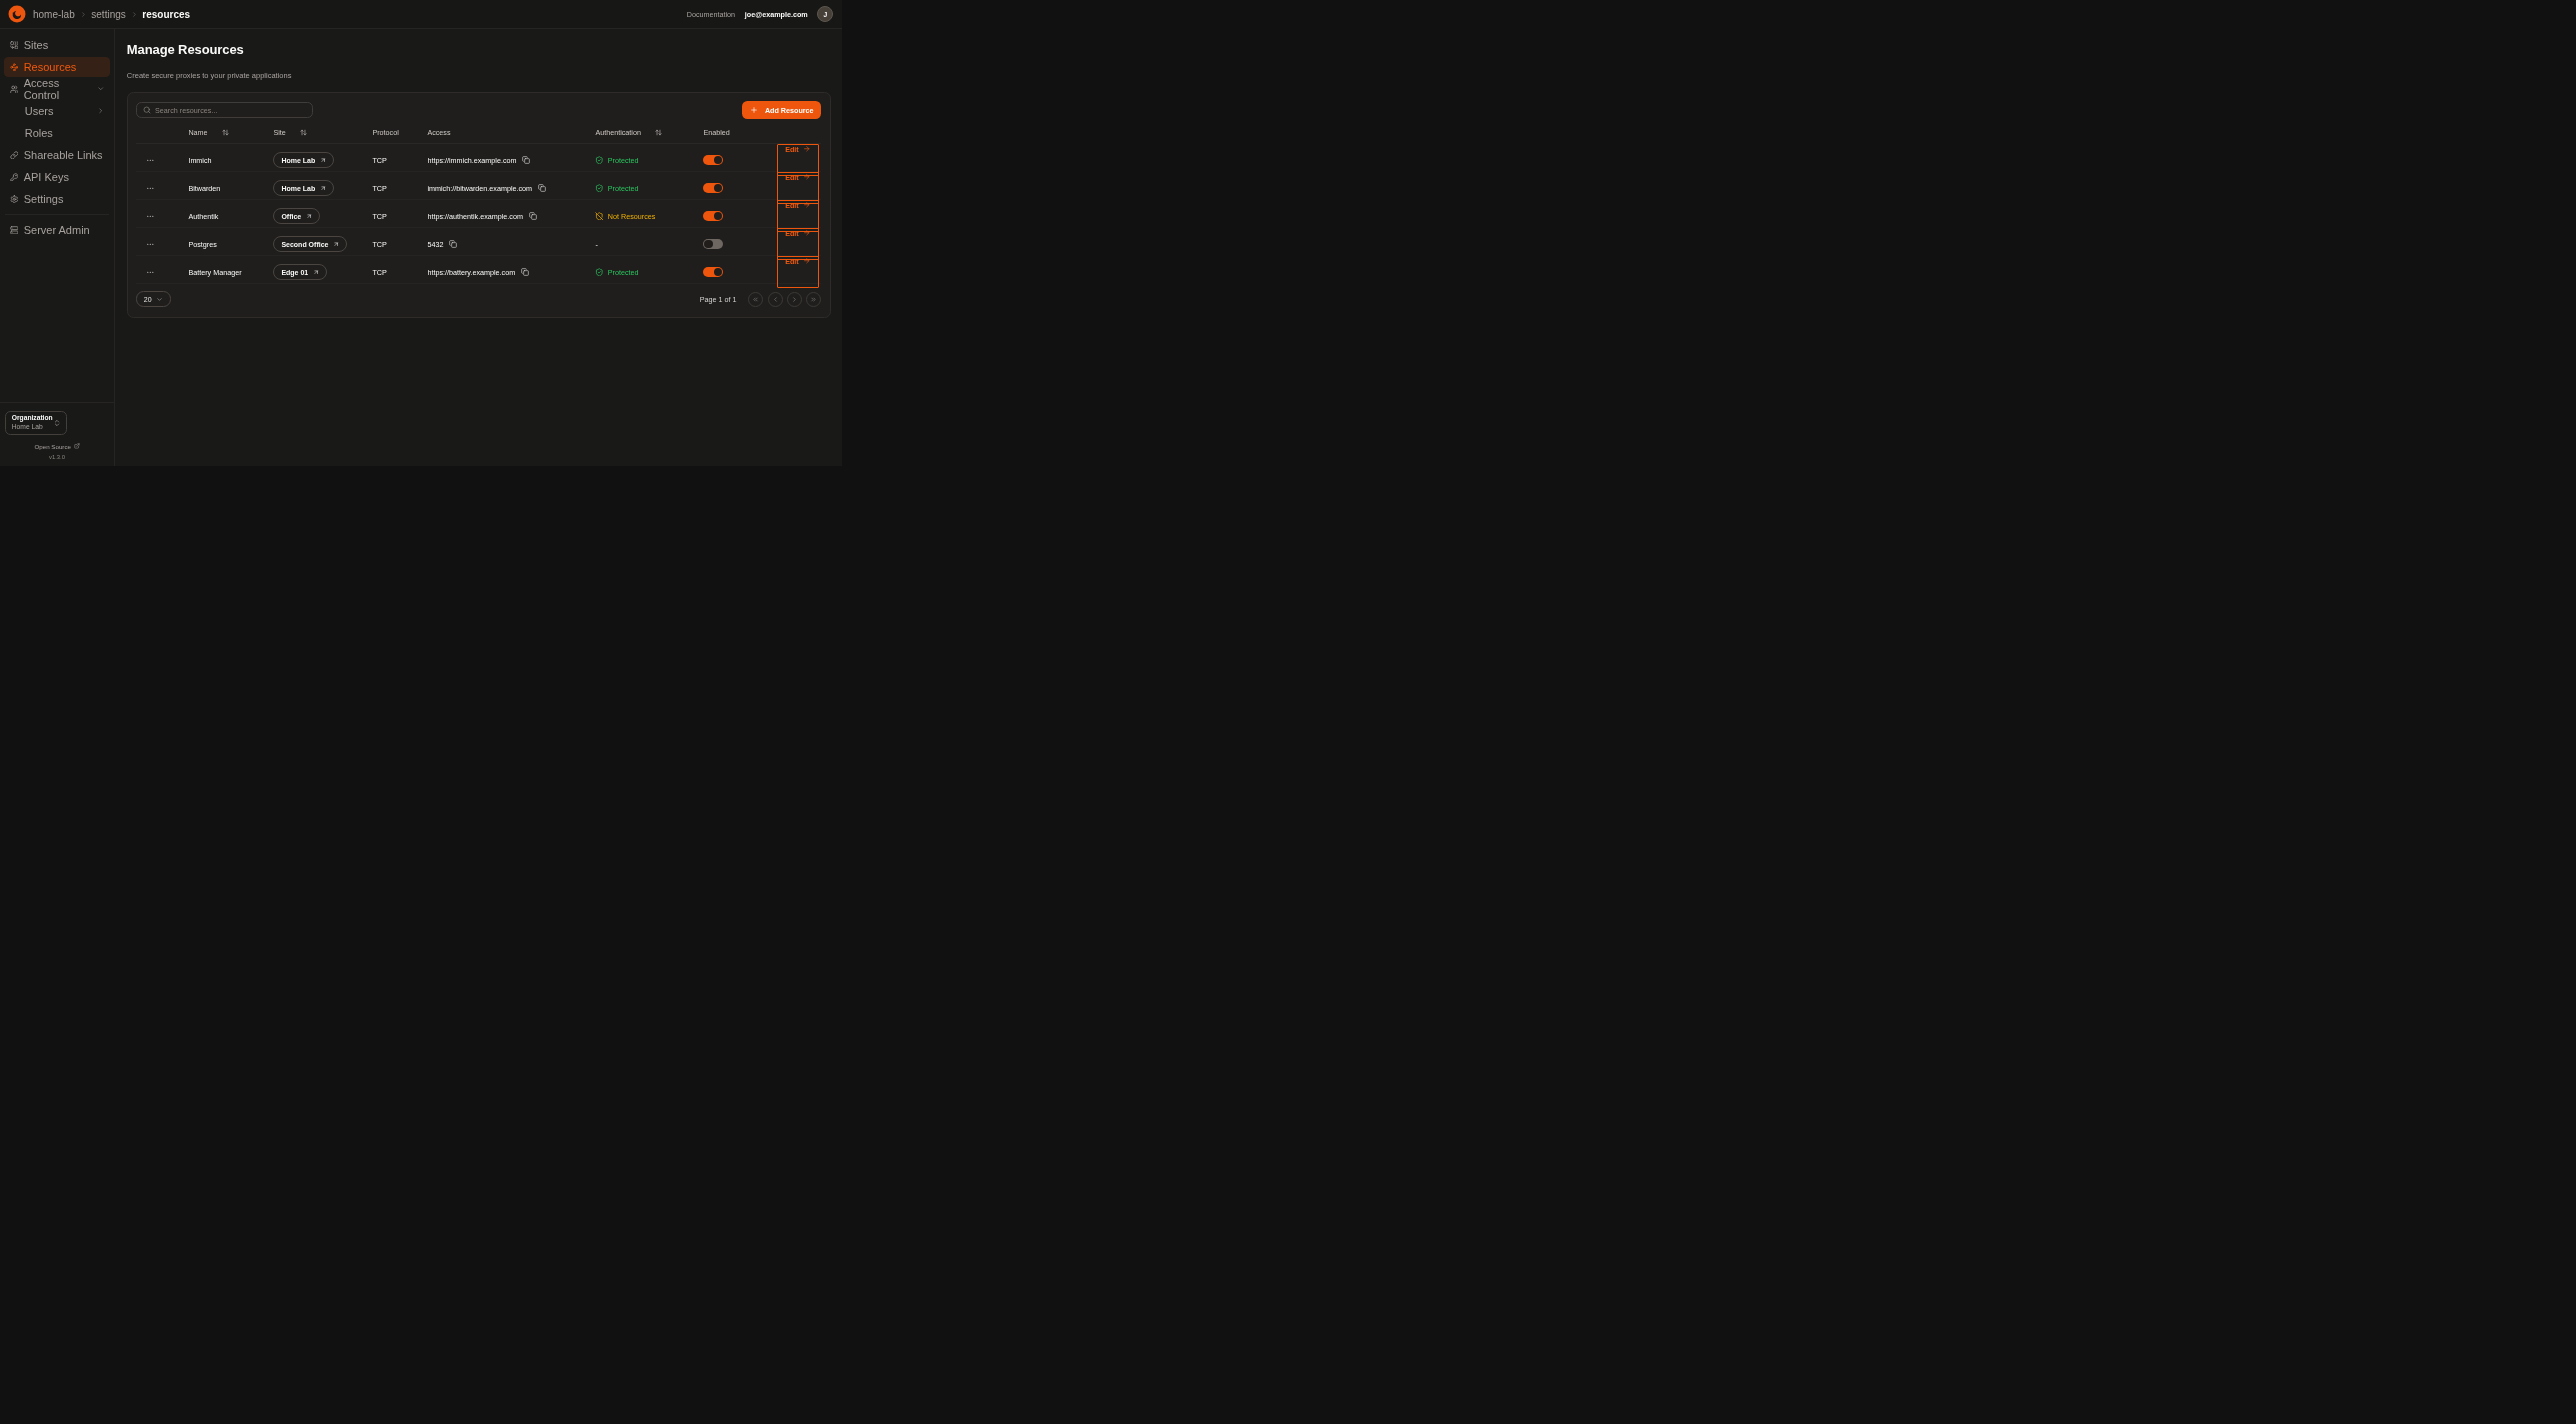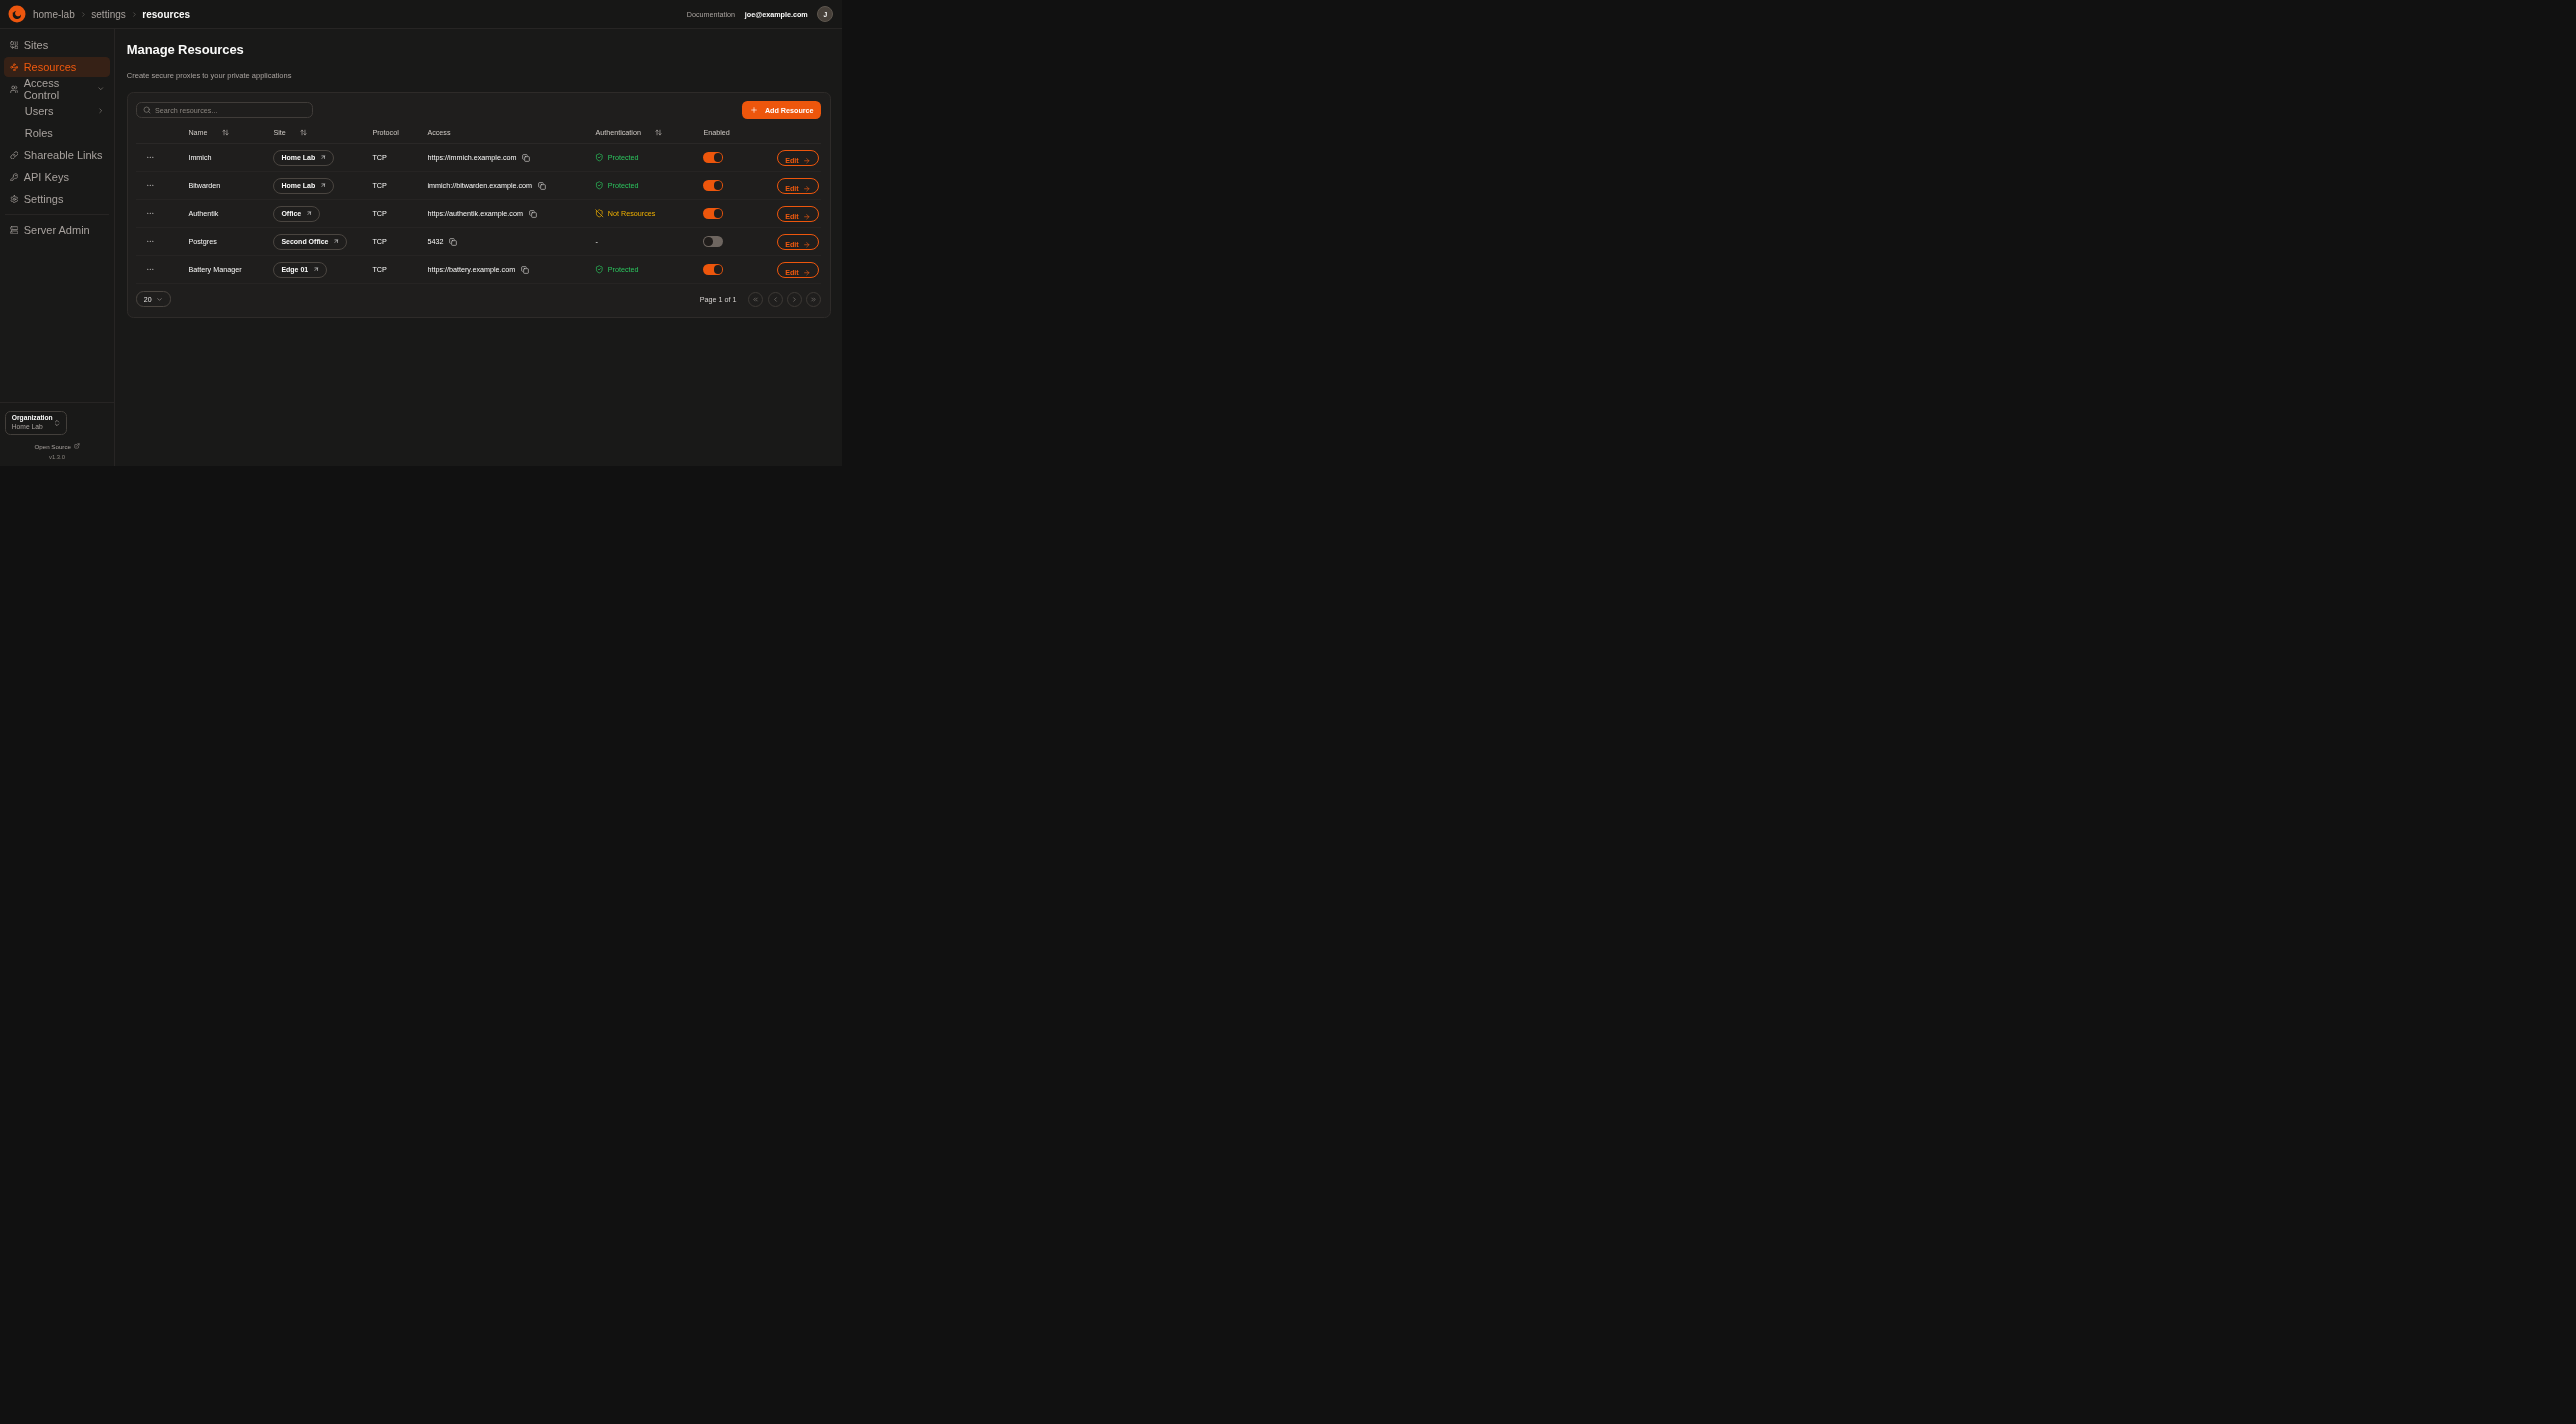--- a/index.html
+++ b/index.html
@@ -116,23 +116,23 @@
   .cell-auth { display:flex; align-items:center; gap:3.8px; font-size:7.2px; }
   .auth-protected { color:#2BC55E; }
   .auth-unprotected { color:#F0B100; }
   .auth-none { color:#FAFAF9; }
   .cell-last { display:flex; align-items:center; justify-content:space-between; padding-right:2.1px; }
   .toggle { width:20px; height:10.7px; border-radius:5.4px; border:none; position:relative; cursor:pointer; }
   .toggle .knob { position:absolute; top:1.1px; width:8.6px; height:8.6px; border-radius:50%; background:#201D1B; }
   .toggle.on { background:#ED560C; } .toggle.on .knob { right:1.1px; }
   .toggle.off { background:#6E6660; } .toggle.off .knob { left:1.1px; }
   .edit-btn {
-    height:16px; padding:0 7.5px; border-radius:8px;
+    height:32px; padding:0 7.5px; border-radius:1px;
     border:0.5px solid #ED560C; background:transparent; color:#F0590E;
-    font-size:7.2px; font-weight:600; display:flex; align-items:flex-end; gap:4.3px; cursor:pointer;
+    font-size:7.2px; font-weight:600; display:flex; align-items:flex-start; gap:4.3px; cursor:pointer;
     font-family:"Liberation Sans", sans-serif;
   }
 
   
   .card-footer { display:flex; align-items:center; justify-content:space-between; margin-top:7px; }
   .page-size {
     height:16px; padding:0 6.4px; border:0.5px solid #4A4540; border-radius:7.5px;
     background:transparent; color:#E7E5E4; font-size:7px;
     display:flex; align-items:center; gap:4.8px; cursor:pointer;
     font-family:"Liberation Sans", sans-serif;

